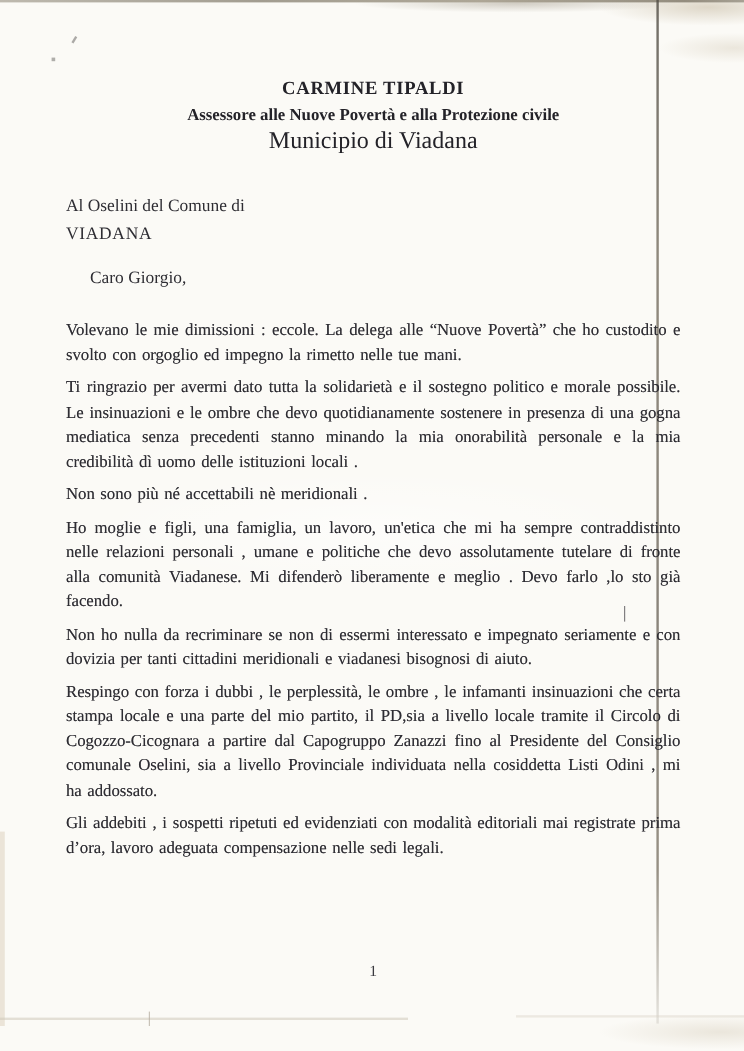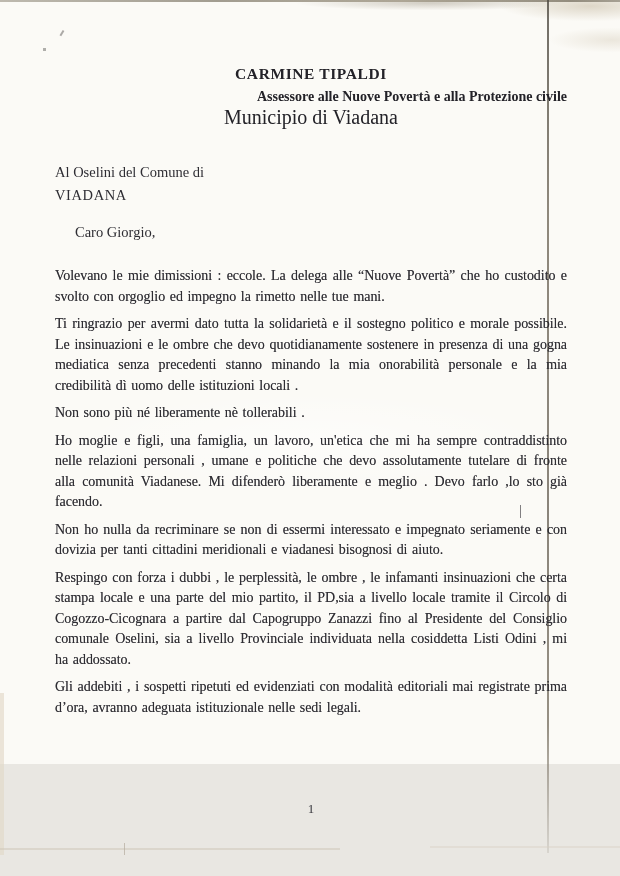--- a/index.html
+++ b/index.html
@@ -4,21 +4,21 @@
 <title>Scanned Letter</title>
 <style>
   html, body {
     margin: 0; padding: 0;
     width: 620px; height: 876px;
     overflow: hidden;
     background: #e9e7e2;
   }
   .page {
     position: relative;
-    width: 620px; height: 764px;
+    width: 620px; height: 876px;
     background:
       radial-gradient(ellipse 130px 22px at 590px 6px, rgba(198,186,162,.55), rgba(198,186,162,0) 70%),
       radial-gradient(ellipse 180px 10px at 430px 3px, rgba(160,152,136,.45), rgba(160,152,136,0) 75%),
       radial-gradient(ellipse 90px 18px at 612px 40px, rgba(205,194,172,.35), rgba(205,194,172,0) 70%),
       radial-gradient(ellipse 140px 20px at 600px 860px, rgba(210,200,180,.40), rgba(210,200,180,0) 72%),
       radial-gradient(ellipse 300px 60px at 310px 440px, rgba(255,255,255,.5), rgba(255,255,255,0) 80%),
       #fbfaf6;
     font-family: "Liberation Serif", "DejaVu Serif", serif;
     color: #2e2d33;
   }
@@ -65,21 +65,21 @@
 
   
   .content {
     position: absolute; left: 55px; top: 0; width: 512px;
   }
   .letterhead { padding-top: 64px; text-align: center; color: #232228; }
   .lh-name {
     font-size: 15.5px; font-weight: bold; letter-spacing: .6px; line-height: 20px;
   }
   .lh-role {
-    font-size: 14px; font-weight: bold; margin-top: 3px; line-height: 20px; text-align: right;
+    font-size: 14px; font-weight: bold; margin-top: 3px; line-height: 20px;
   }
   .lh-muni {
     font-size: 20px; font-weight: normal; margin-top: 0; line-height: 20px;
   }
 
   .recipient { margin-top: 34px; font-size: 14.5px; line-height: 22.5px; }
   .recipient-city { letter-spacing: .6px; }
 
   .salutation { margin-top: 16px; font-size: 14.5px; line-height: 21px; margin-left: 20px; }
 
@@ -133,23 +133,23 @@
     <div class="recipient">
       <div>Al Oselini del Comune di</div>
       <div class="recipient-city">VIADANA</div>
     </div>
 
     <div class="salutation">Caro Giorgio,</div>
 
     <div class="paragraphs">
       <p>Volevano le mie dimissioni : eccole. La delega alle “Nuove Povertà” che ho custodito e svolto con orgoglio ed impegno la rimetto nelle tue mani.</p>
       <p>Ti ringrazio per avermi dato tutta la solidarietà e il sostegno politico e morale possibile. Le insinuazioni e le ombre che devo quotidianamente sostenere in presenza di una gogna mediatica senza precedenti stanno minando la mia onorabilità personale e la mia credibilità dì uomo delle istituzioni locali .</p>
-      <p>Non sono più né liberamente nè tollerabili .</p>
+      <p>Non sono più né accettabili nè meridionali .</p>
       <p>Ho moglie e figli, una famiglia, un lavoro, un'etica che mi ha sempre contraddistinto nelle relazioni personali , umane e politiche che devo assolutamente tutelare di fronte alla comunità Viadanese. Mi difenderò liberamente e meglio . Devo farlo ,lo sto già facendo.</p>
       <p>Non ho nulla da recriminare se non di essermi interessato e impegnato seriamente e con dovizia per tanti cittadini meridionali e viadanesi bisognosi di aiuto.</p>
       <p>Respingo con forza i dubbi , le perplessità, le ombre , le infamanti insinuazioni che certa stampa locale e una parte del mio partito, il PD,sia a livello locale tramite il Circolo di Cogozzo-Cicognara a partire dal Capogruppo Zanazzi fino al Presidente del Consiglio comunale Oselini, sia a livello Provinciale individuata nella cosiddetta Listi Odini , mi ha addossato.</p>
-      <p>Gli addebiti , i sospetti ripetuti ed evidenziati con modalità editoriali mai registrate prima d’ora, avranno adeguata istituzionale nelle sedi legali.</p>
+      <p>Gli addebiti , i sospetti ripetuti ed evidenziati con modalità editoriali mai registrate prima d’ora, lavoro adeguata compensazione nelle sedi legali.</p>
     </div>
 
     <div class="page-num">1</div>
 
   </div>
 </div>
 
 </body></html>

